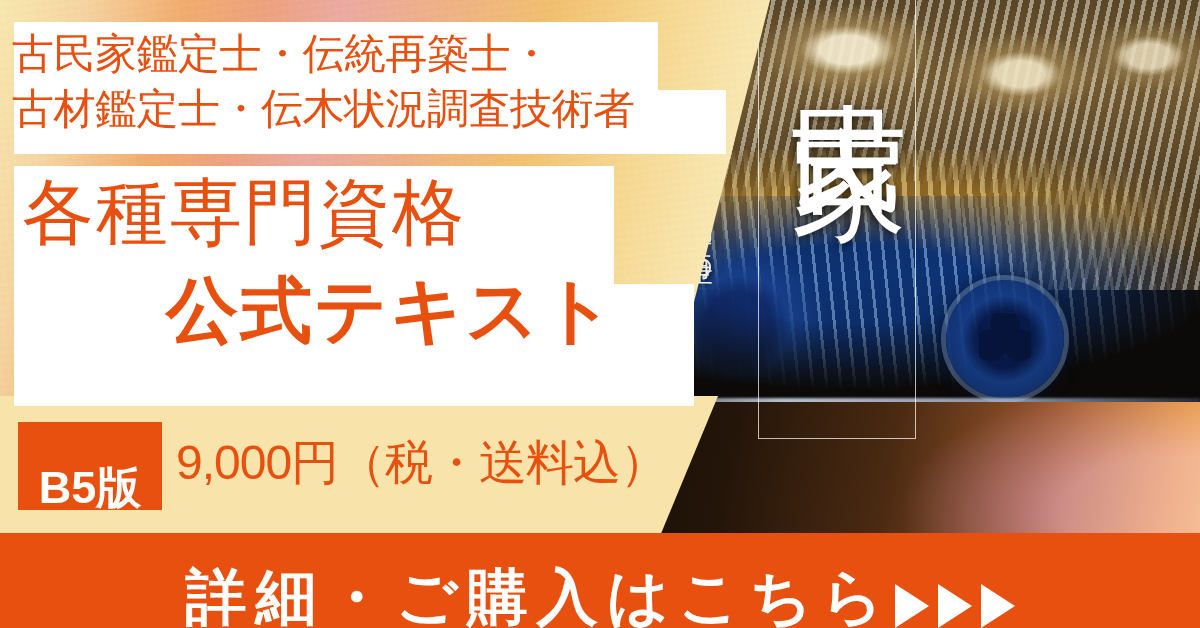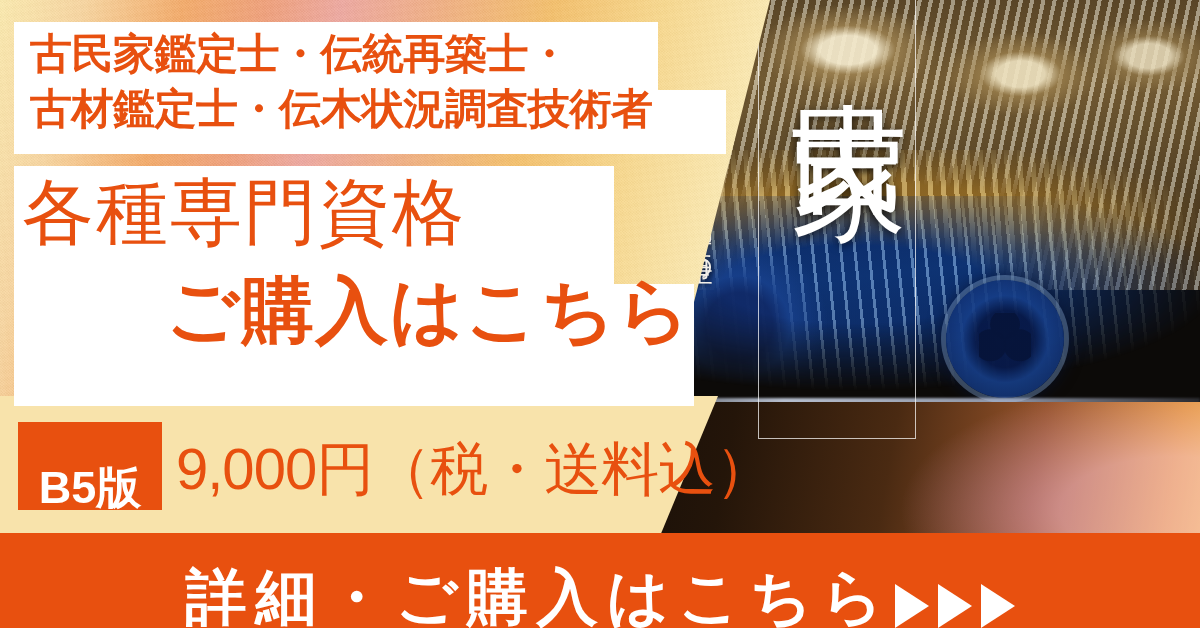--- a/index.html
+++ b/index.html
@@ -180,25 +180,25 @@
   }
   .panel-main{
     left:14px; top:166px;
     width:680px; height:240px;
     clip-path:polygon(0 0, 600px 0, 600px 118px, 680px 118px, 680px 240px, 0 240px);
   }
 
   
   .head-text{
     position:absolute;
-    left:30px; top:26px;
+    left:12px; top:26px;
     width:706px;
     color:#e8500f;
     font-size:42px;
-    font-weight:700;
+    font-weight:400;
     line-height:1.32;
     letter-spacing:-.5px;
     white-space:pre;
   }
 
   .main-line1{
     position:absolute;
     left:22px; top:176px;
     color:#e8500f;
     font-size:72px;
@@ -230,21 +230,21 @@
     color:#ffffff;
     font-size:45px;
     font-weight:700;
     letter-spacing:0px;
     line-height:1;
   }
   .price{
     position:absolute;
     left:176px; top:432px;
     color:#e8500f;
-    font-size:58px;
+    font-size:48px;
     font-weight:400;
     line-height:1.28;
     letter-spacing:-1px;
     white-space:nowrap;
   }
 
   
   .cta{
     position:absolute;
     left:0; bottom:0; width:1200px; height:95px;
@@ -299,21 +299,21 @@
   <div class="left-field-grain"></div>
   <div class="cream-wedge"></div>
 
   <div class="panel panel-head"></div>
   <div class="panel panel-main"></div>
 
   <div class="head-text">古民家鑑定士・伝統再築士・
 古材鑑定士・伝木状況調査技術者</div>
 
   <div class="main-line1">各種専門資格</div>
-  <div class="main-line2">ご購入はこちら</div>
+  <div class="main-line2">公式テキスト</div>
 
   <div class="badge">
     <span>B5版</span>
   </div>
   <div class="price">9,000円（税・送料込）</div>
 
   <div class="cta">
     <span class="cta-text">詳細・ご購入はこちら</span>
     <span class="cta-arrows">
       <span class="arw"></span>

